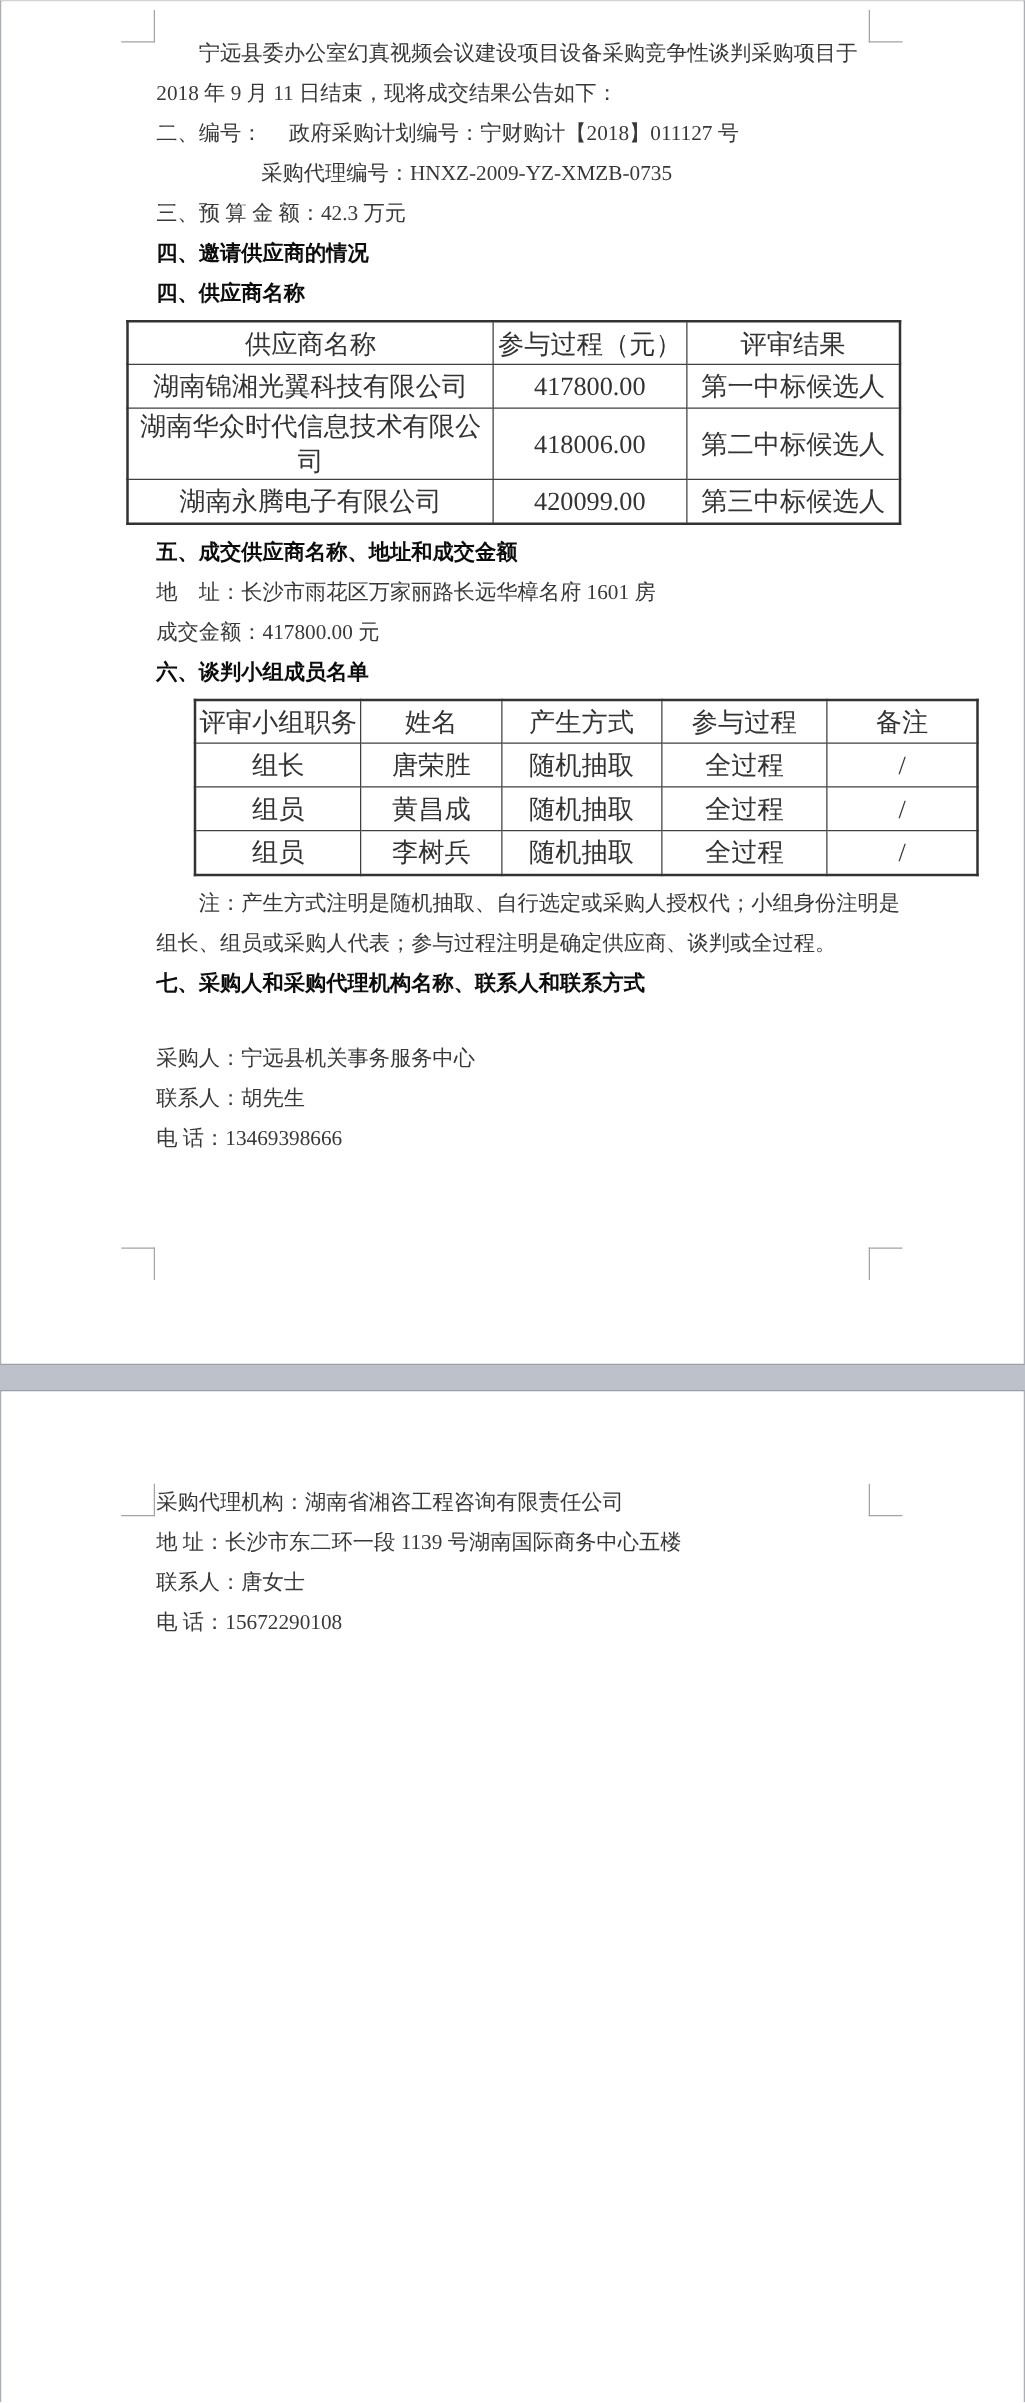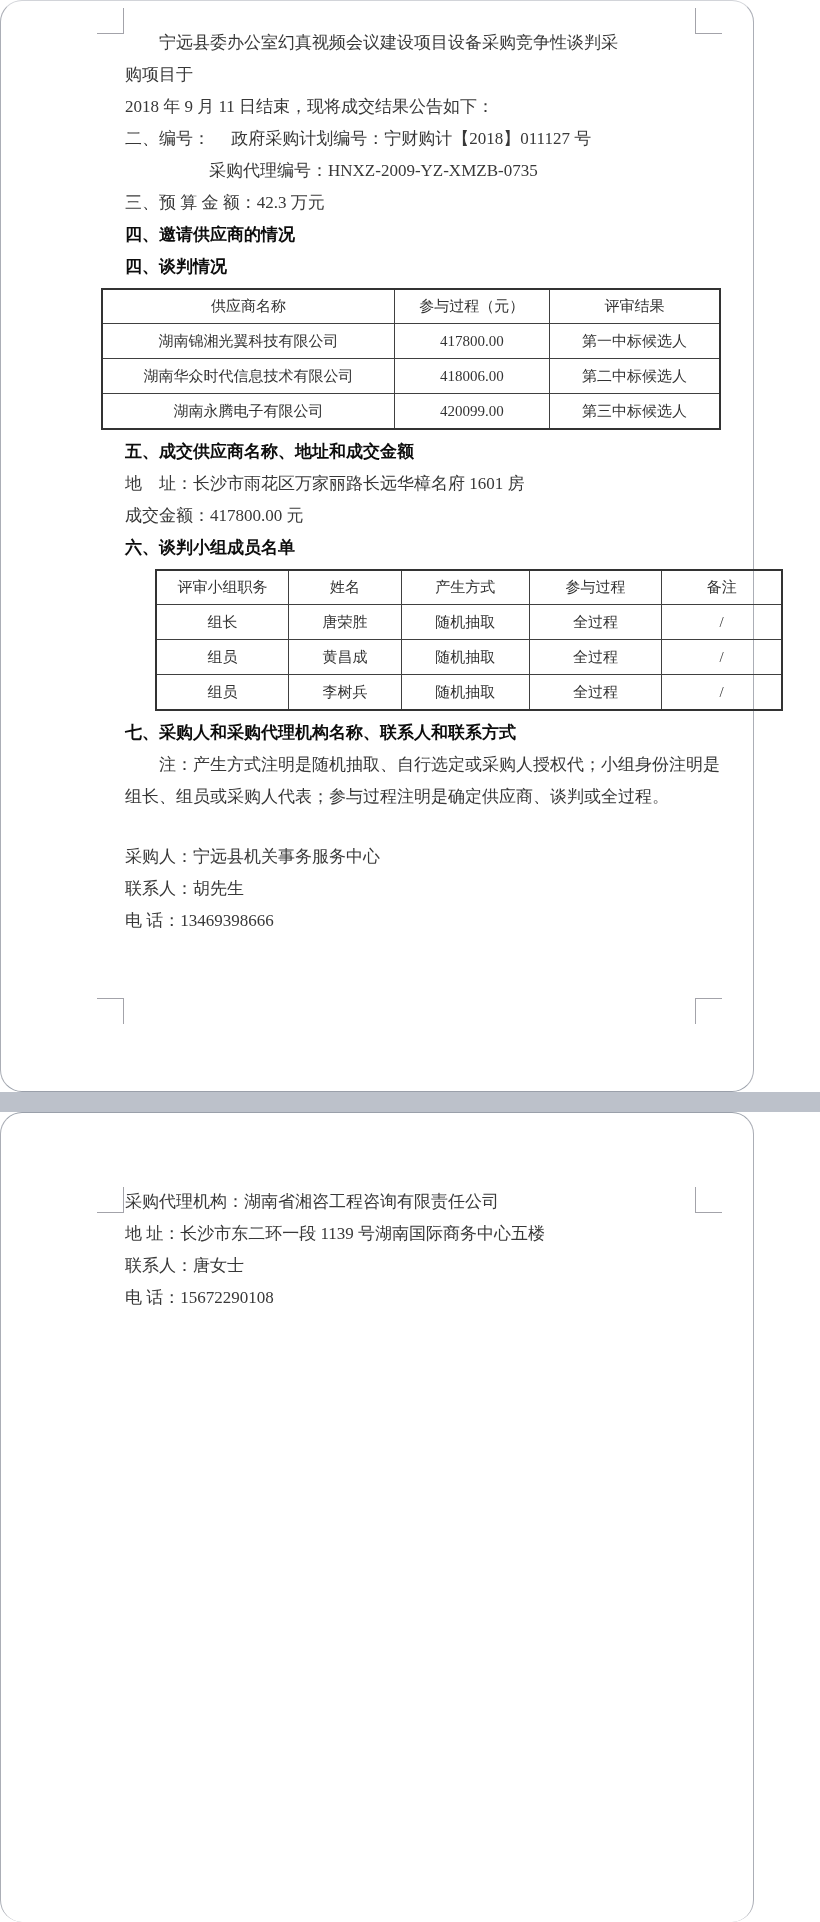--- a/index.html
+++ b/index.html
@@ -3,22 +3,22 @@
 <meta charset="utf-8">
 <style>
   html,body{margin:0;padding:0;background:#ffffff;}
   .stage{
     position:relative;width:820px;height:1922px;overflow:hidden;
     background:#ffffff;
     font-family:"Liberation Serif","DejaVu Serif",serif;
     color:#383838;
   }
   .page{
-    position:absolute;left:0;width:754px;background:#ffffff;box-sizing:border-box;
-    border-left:1px solid #abaeb6;border-right:1px solid #abaeb6;border-radius:22px;
+    position:absolute;left:0;width:820px;background:#ffffff;box-sizing:border-box;
+    border-left:1px solid #abaeb6;border-right:1px solid #abaeb6;
   }
   .page-1{top:0;height:1092px;border-top:1px solid #d2d4d9;border-bottom:1px solid #9aa0aa;}
   .page-2{top:1112px;height:810px;border-top:1px solid #9aa0aa;}
   .page-gap{
     position:absolute;left:0;top:1092px;width:820px;height:20px;
     background:#bcc1ca;box-sizing:border-box;
   }
   .content{
     position:relative;box-sizing:border-box;height:100%;
     padding:26px 124px 0 124px;
@@ -27,21 +27,21 @@
   p.line{margin:0;font-size:17px;line-height:32px;white-space:pre-line;}
   p.pre{white-space:pre;}
   p.indent2{text-indent:34px;}
   p.indent15{text-indent:26px;}
   p.indent5{text-indent:84px;}
   p.heading{font-weight:bold;color:#0d0d0d;}
   p.gap-above{margin-top:28px;}
   table.doc-table{
     border-collapse:collapse;table-layout:fixed;
     margin:5px 0 6px -24px;
-    font-size:15px;color:#333333;padding-left:46px;
+    font-size:21px;color:#333333;padding-left:46px;
   }
   table.doc-table td{
     border:1px solid #404040;text-align:center;vertical-align:middle;
     height:34px;padding:0 2px;overflow:hidden;
   }
   table.t1{width:620px;}
   table.t2{width:628px;margin-left:30px;}
   table.doc-table tr.hdr td{height:33px;}
   table.doc-table{border:2px solid #333333;}
   .corner-mark{position:absolute;width:27px;height:26px;box-sizing:border-box;}
@@ -57,21 +57,21 @@
 
   <div class="page page-1">
     <div class="content">
 
       <p class="line indent2">宁远县委办公室幻真视频会议建设项目设备采购竞争性谈判采购项目于
 2018 年 9 月 11 日结束，现将成交结果公告如下：</p>
       <p class="line">二、编号：　 政府采购计划编号：宁财购计【2018】011127 号</p>
       <p class="line indent5">采购代理编号：HNXZ-2009-YZ-XMZB-0735</p>
       <p class="line">三、预 算 金 额：42.3 万元</p>
       <p class="line heading">四、邀请供应商的情况</p>
-      <p class="line heading">四、谈判情况</p>
+      <p class="line heading">四、供应商名称</p>
 
       <table class="doc-table t1">
         <colgroup>
           <col style="width:47.3%">
             <col style="width:25.1%">
             <col style="width:27.6%">
         </colgroup>
         <tbody>
             <tr class="hdr">
           <td>供应商名称</td>
@@ -134,23 +134,23 @@
         <tr>
           <td>组员</td>
           <td>李树兵</td>
           <td>随机抽取</td>
           <td>全过程</td>
           <td>/</td>
         </tr>
       </tbody>
         </table>
 
-      <p class="line heading">七、采购人和采购代理机构名称、联系人和联系方式</p>
       <p class="line pre indent2">注：产生方式注明是随机抽取、自行选定或采购人授权代；小组身份注明是
 组长、组员或采购人代表；参与过程注明是确定供应商、谈判或全过程。</p>
+      <p class="line heading">七、采购人和采购代理机构名称、联系人和联系方式</p>
       <p class="line gap-above">采购人：宁远县机关事务服务中心</p>
       <p class="line">联系人：胡先生</p>
       <p class="line">电 话：13469398666</p>
 
     </div>
   </div>
 
   <div class="page-gap"></div>
 
   <div class="page page-2">

